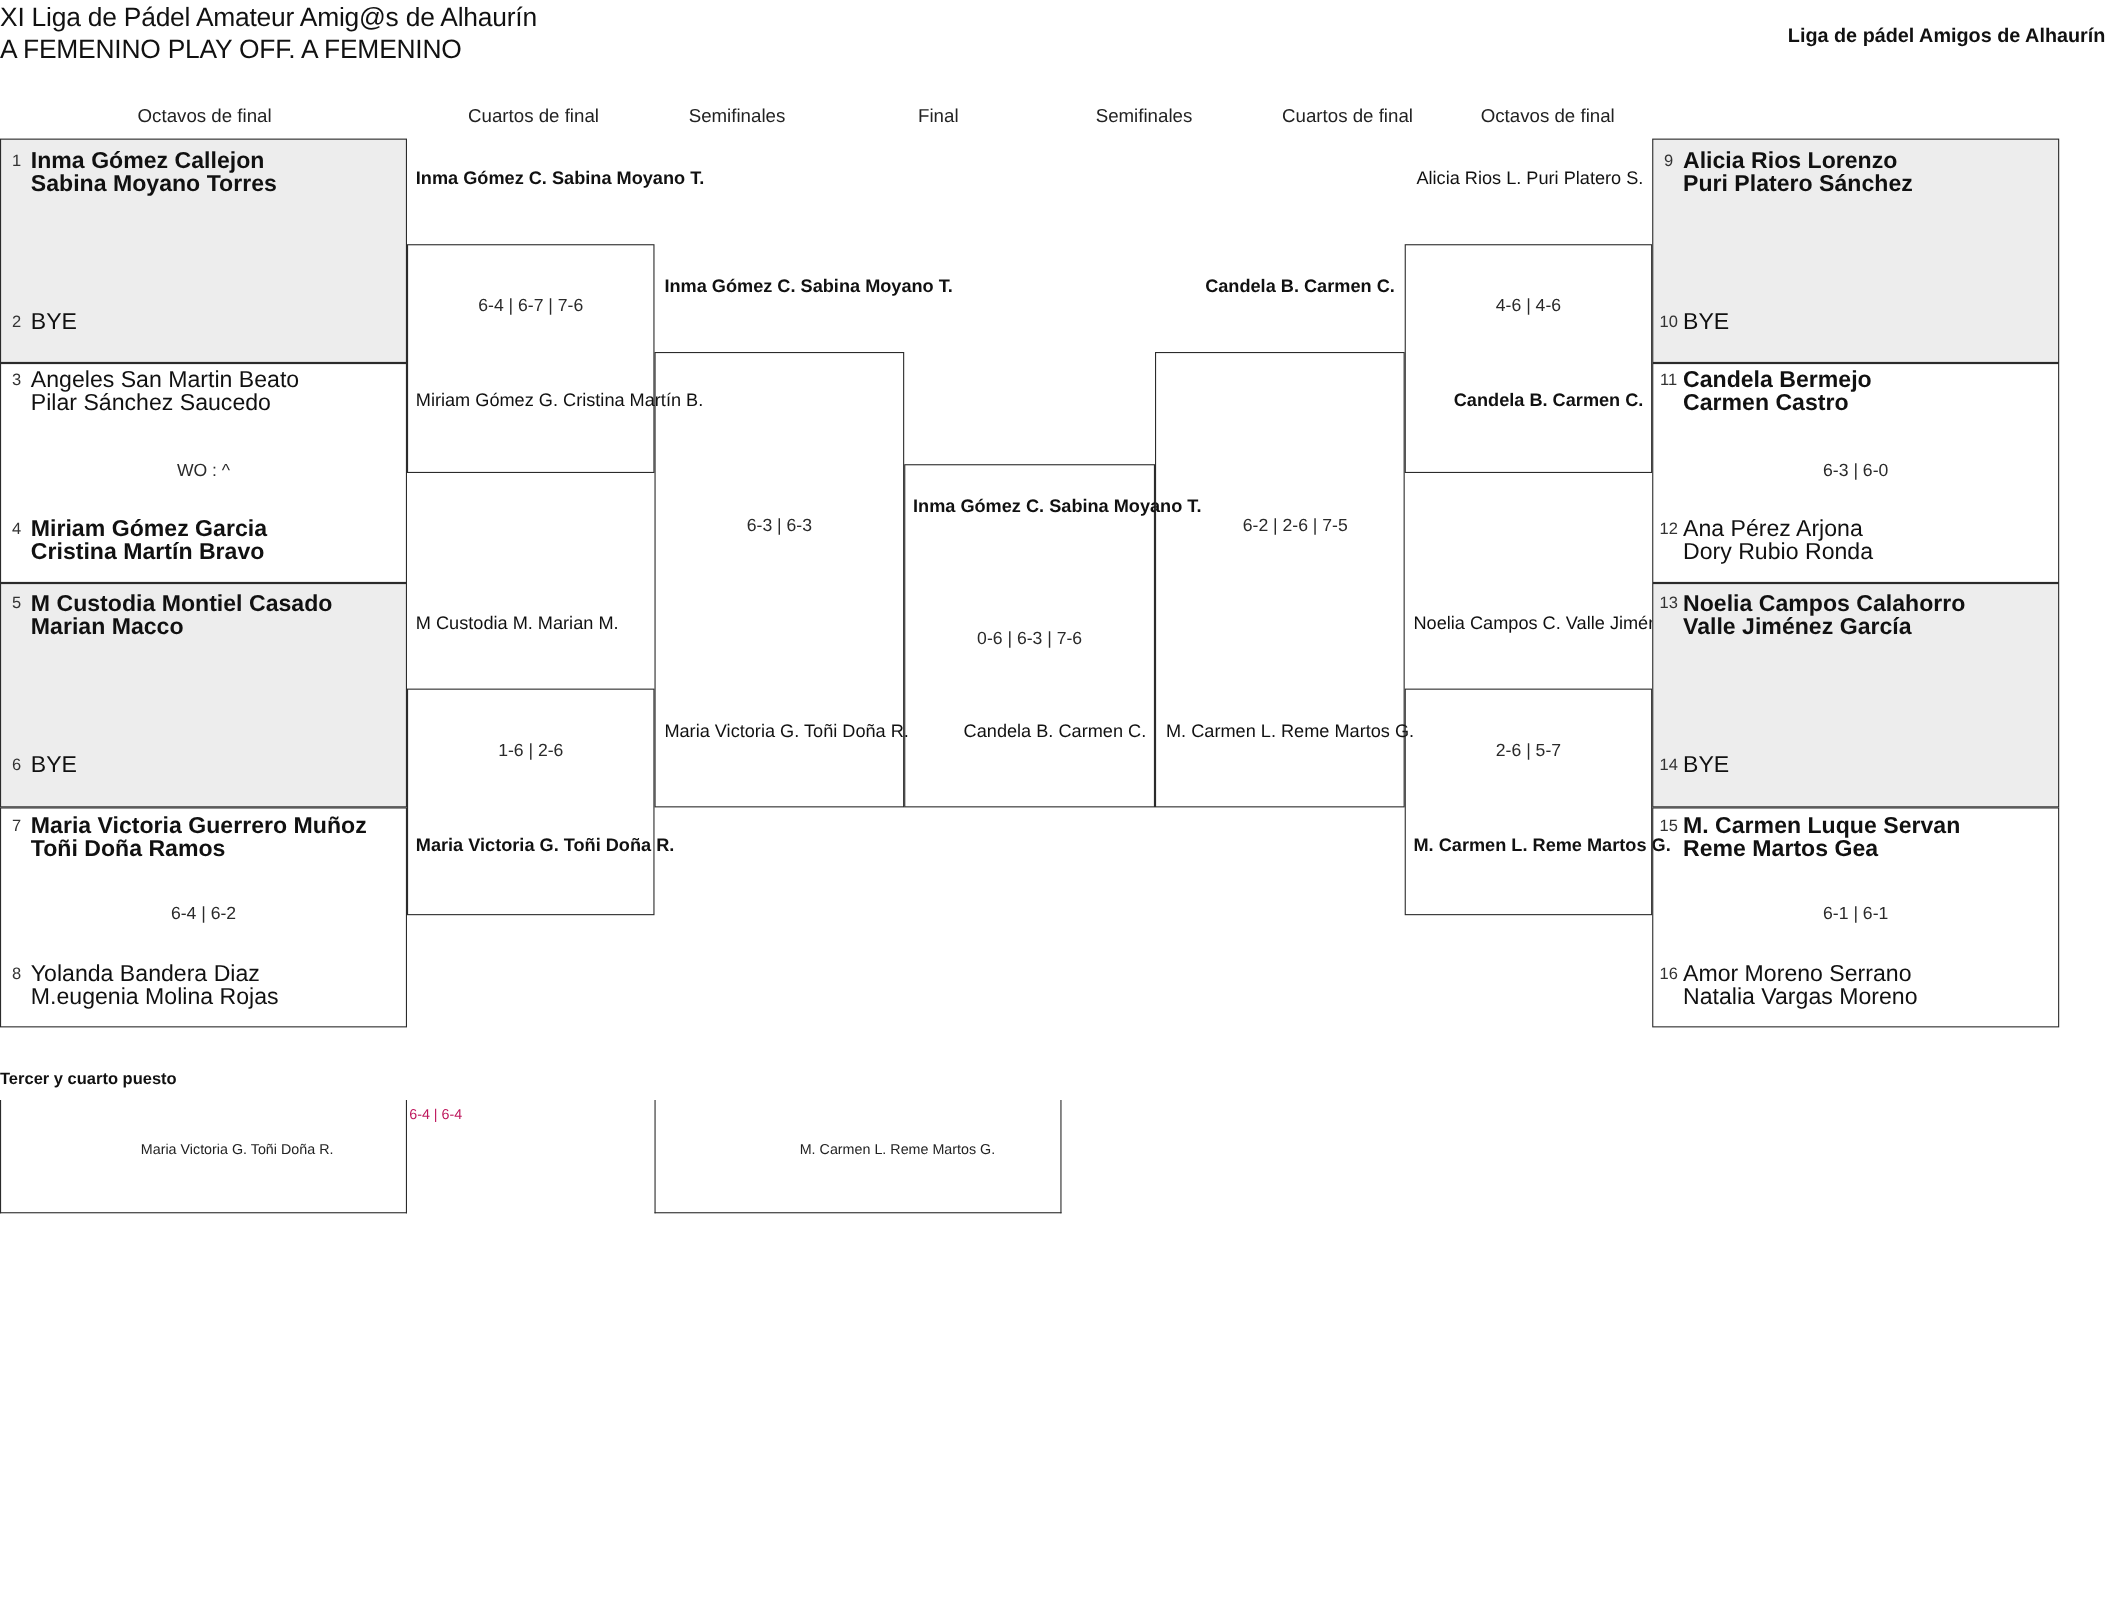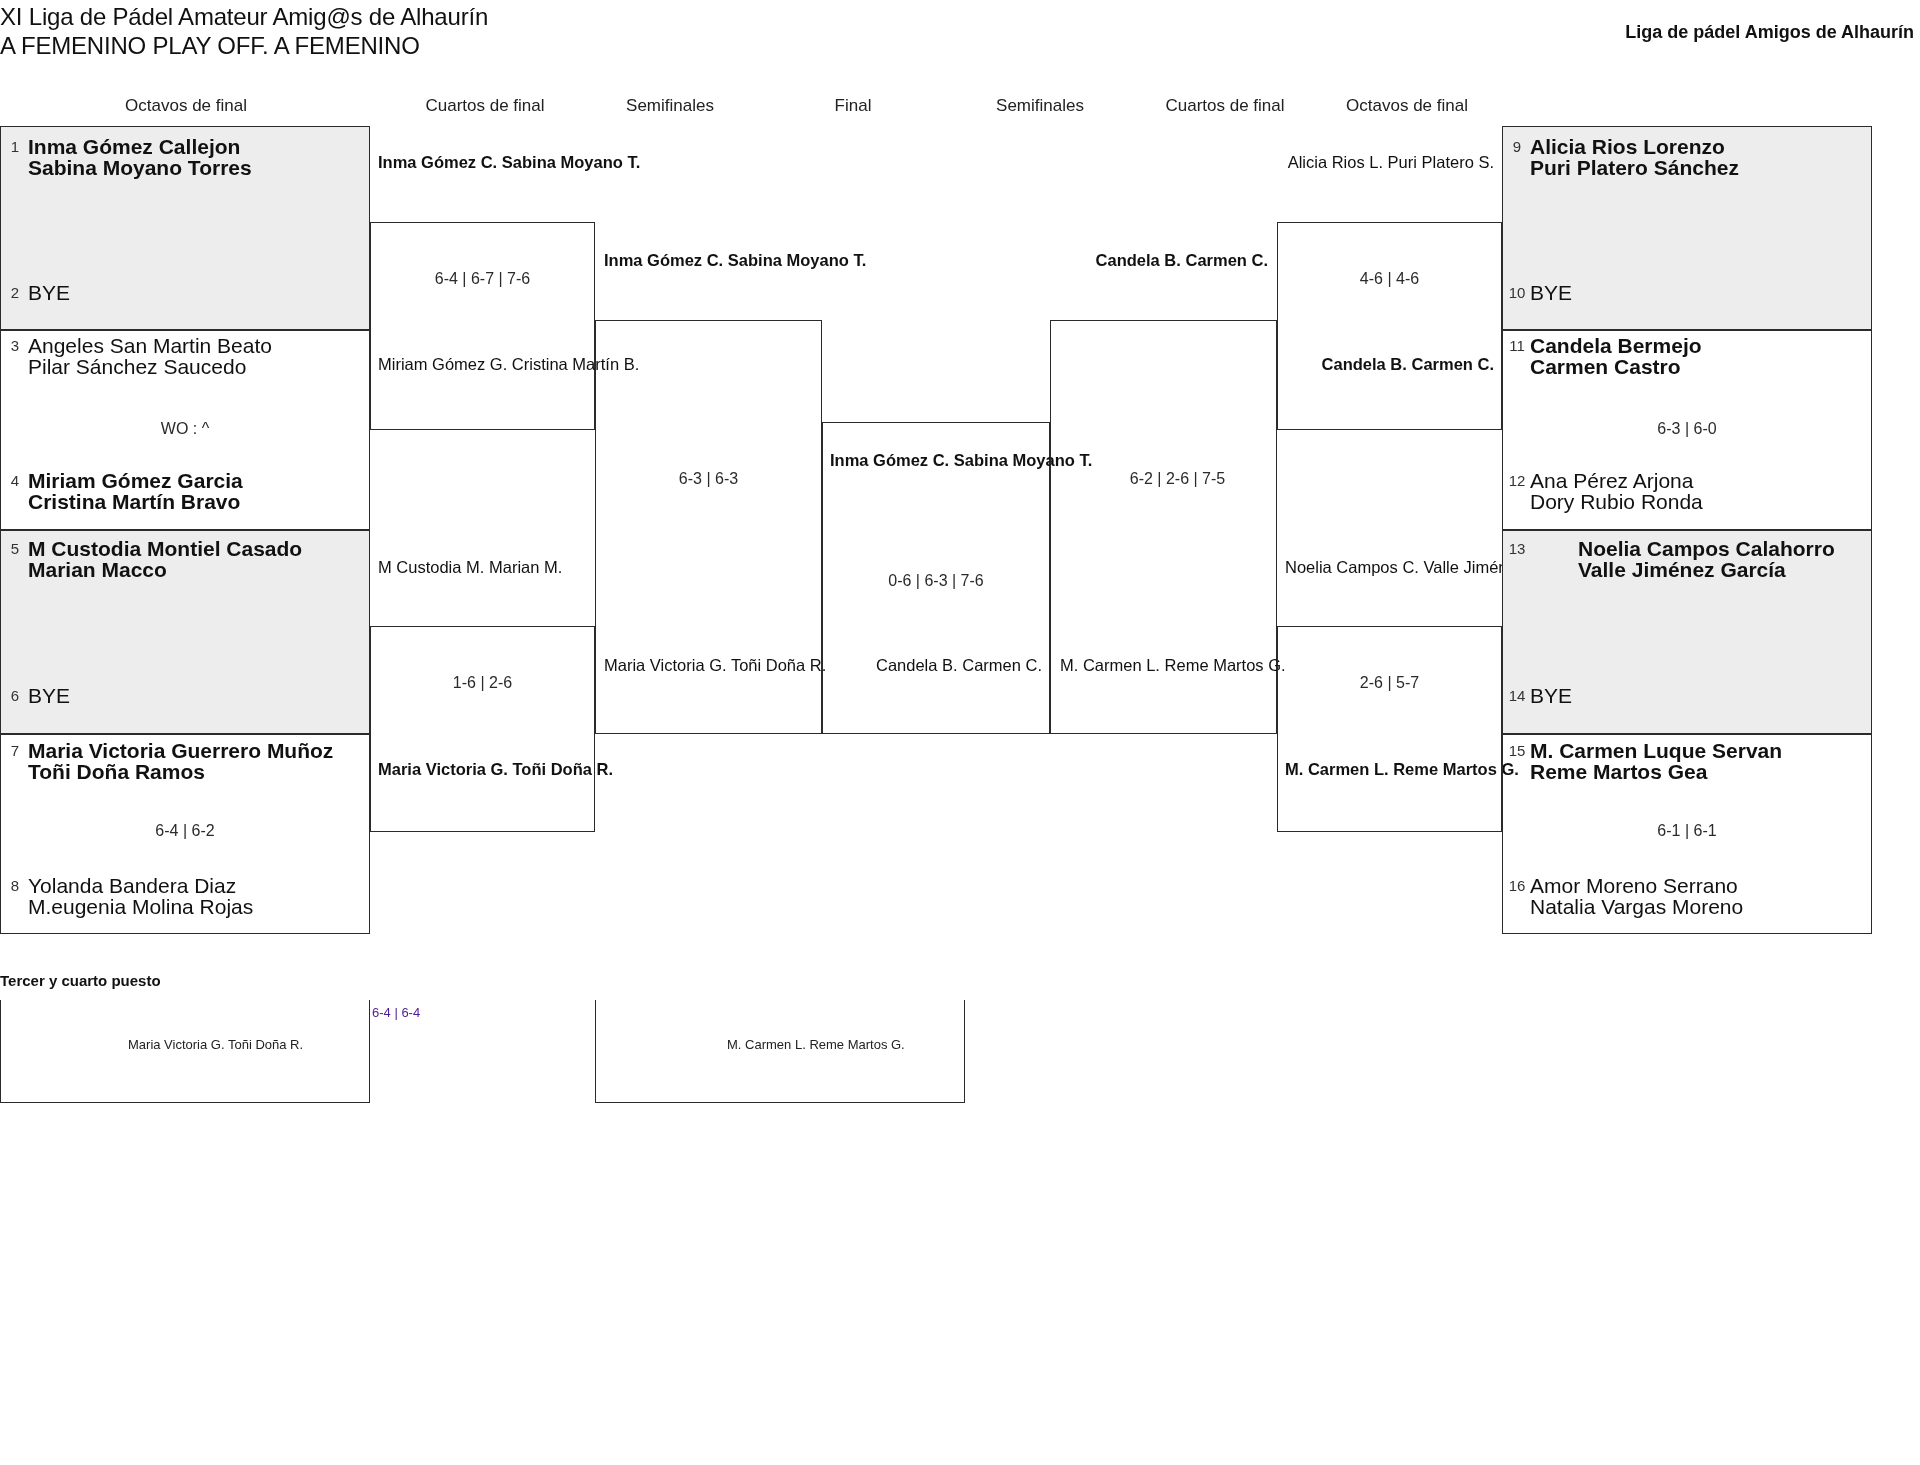--- a/index.html
+++ b/index.html
@@ -36,21 +36,21 @@
   .nm .ln{display:block;white-space:nowrap;}
 
   .lbl{position:absolute;font-size:16.5px;line-height:21px;white-space:nowrap;}
   .lbl.bold{font-weight:700;}
   .lbl.r{text-align:right;}
   .score{position:absolute;font-size:16px;color:#2a2a2a;white-space:nowrap;}
 
   
   .tp-title{position:absolute;font-size:15px;font-weight:700;}
   .tp-name{position:absolute;font-size:13px;line-height:18px;color:#222;}
-  .tp-score{position:absolute;font-size:13px;color:#4c1d95;}
+  .tp-score{position:absolute;font-size:13px;color:#be185d;}
 </style>
 </head>
 <body>
 
 <div class="page">
 
   <div class="hdr-left">
     <div class="l1">XI Liga de Pádel Amateur Amig@s de Alhaurín</div>
     <div class="l2">A FEMENINO PLAY OFF. A FEMENINO</div>
   </div>
@@ -234,21 +234,21 @@
       <span class="ln">Carmen Castro</span>
     </span>
   </div>
   <div class="seed" style="left:1504px;top:470px;width:366px;">
     <span class="num">12</span>
     <span class="nm">
       <span class="ln">Ana Pérez Arjona</span>
       <span class="ln">Dory Rubio Ronda</span>
     </span>
   </div>
-  <div class="seed" style="left:1504px;top:538px;width:302px;gap:48px;">
+  <div class="seed" style="left:1504px;top:538px;width:302px;">
     <span class="num">13</span>
     <span class="nm bold">
       <span class="ln">Noelia Campos Calahorro</span>
       <span class="ln">Valle Jiménez García</span>
     </span>
   </div>
   <div class="seed" style="left:1504px;top:685px;width:366px;">
     <span class="num">14</span>
     <span class="nm">
       <span class="ln">BYE</span>

